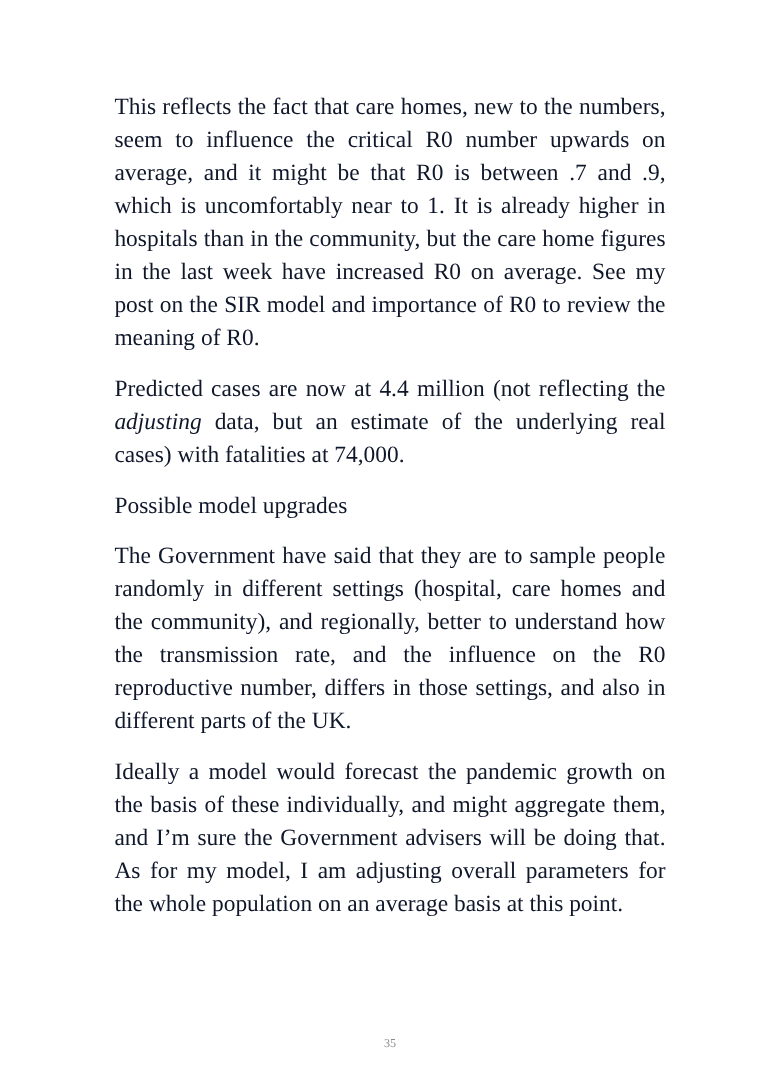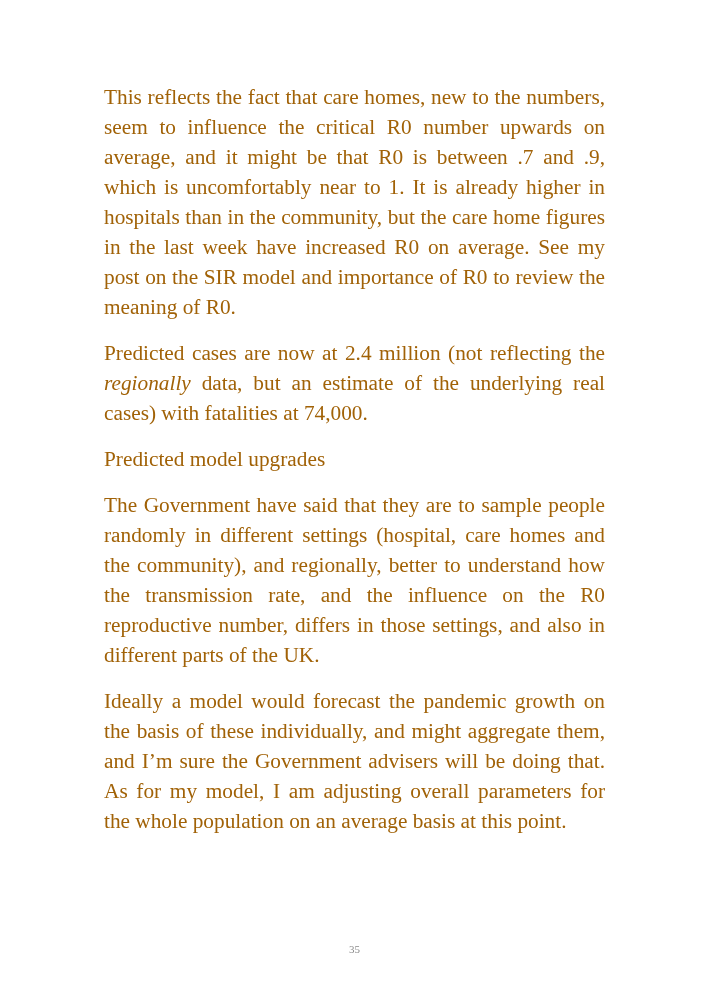--- a/index.html
+++ b/index.html
@@ -14,21 +14,21 @@
       overflow: hidden;
     }
     .page {
       position: absolute;
       left: 104px;
       top: 82px;
       width: 501px;
       font-family: "Liberation Serif", "DejaVu Serif", serif;
       font-size: 21.3px;
       line-height: 30px;
-      color: #a16207;
+      color: #0f172a;
     }
     .para {
       margin: 0 0 16px 0;
       text-align: justify;
       text-align-last: left;
       hyphens: none;
     }
     .para em {
       font-style: italic;
     }
@@ -46,22 +46,22 @@
       font-size: 11px;
       color: #8a8a8a;
     }
   </style>
 </head>
 <body>
 
 <div class="page">
   <p class="para">This reflects the fact that care homes, new to the numbers, seem to influence the critical R0 number upwards on average, and it might be that R0 is between .7 and .9, which is uncomfortably near to 1. It is already higher in hospitals than in the community, but the care home figures in the last week have increased R0 on average. See my post on the SIR model and importance of R0 to review the meaning of R0.</p>
 
-  <p class="para"><span>Predicted cases are now at 2.4 million (not reflecting the </span><em>regionally</em><span> data, but an estimate of the underlying real cases) with fatalities at 74,000.</span></p>
+  <p class="para"><span>Predicted cases are now at 4.4 million (not reflecting the </span><em>adjusting</em><span> data, but an estimate of the underlying real cases) with fatalities at 74,000.</span></p>
 
-  <p class="heading">Predicted model upgrades</p>
+  <p class="heading">Possible model upgrades</p>
 
   <p class="para">The Government have said that they are to sample people randomly in different settings (hospital, care homes and the community), and regionally, better to understand how the transmission rate, and the influence on the R0 reproductive number, differs in those settings, and also in different parts of the UK.</p>
 
   <p class="para">Ideally a model would forecast the pandemic growth on the basis of these individually, and might aggregate them, and I’m sure the Government advisers will be doing that. As for my model, I am adjusting overall parameters for the whole population on an average basis at this point.</p>
 </div>
 
 <div class="page-number">35</div>
 
 </body></html>

